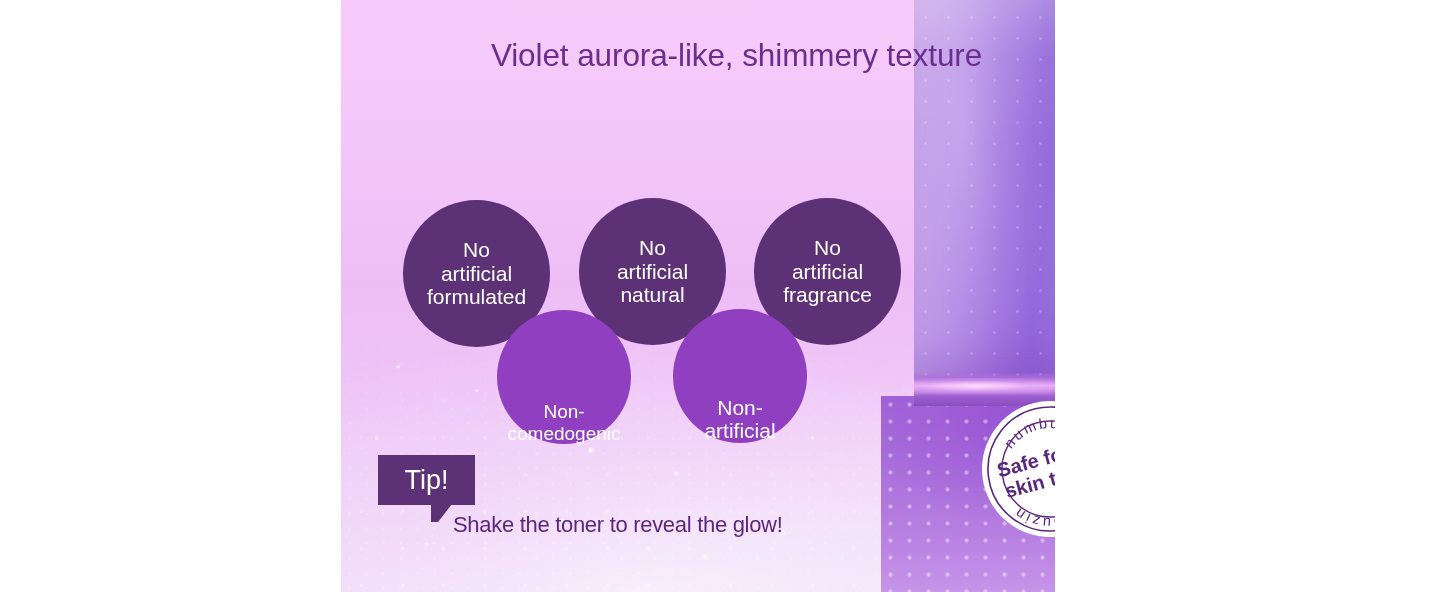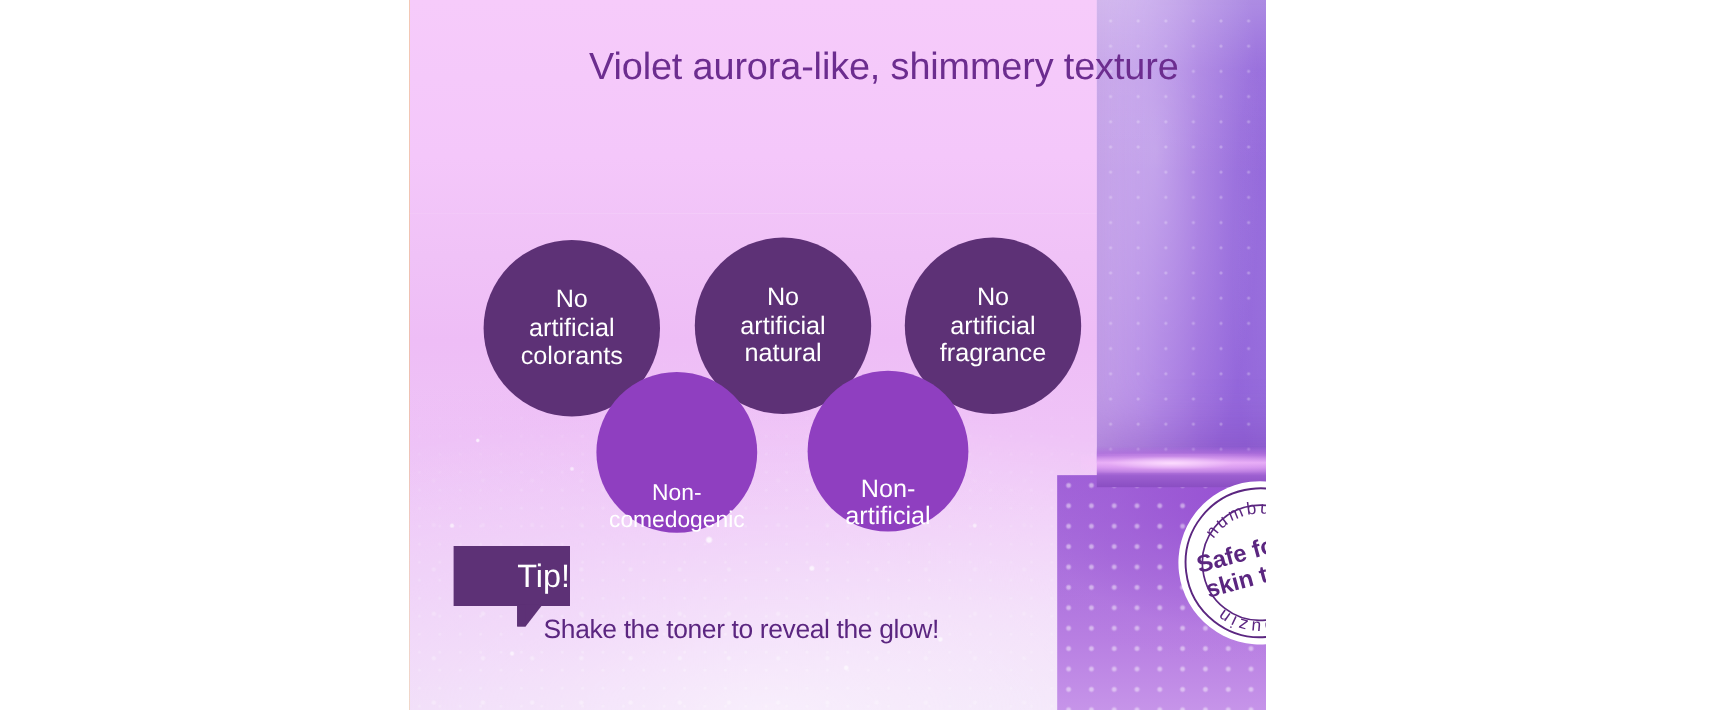--- a/index.html
+++ b/index.html
@@ -234,21 +234,21 @@
   
   .tip-bubble {
     position: absolute;
     left: 37px;
     top: 455px;
     width: 97px;
     height: 50px;
     background: #5d3176;
     display: flex;
     align-items: center;
-    justify-content: flex-end;
+    justify-content: center;
   }
   .tip-bubble .tip-label {
     color: #ffffff;
     font-size: 27px;
     letter-spacing: 0px;
   }
   .tip-tail {
     position: absolute;
     left: 90px;
     top: 504px;
@@ -305,21 +305,21 @@
     <div class="bottle-rim-glow"></div>
 
     <div class="headline">
       <span class="ln">Violet aurora-like, shimmery texture</span>
     </div>
 
     <div class="badge dark" id="badge-colorants">
       <span class="btxt">
         <span>No</span><br>
         <span>artificial</span><br>
-        <span>colorants</span>
+        <span>formulated</span>
       </span>
     </div>
 
     <div class="badge dark" id="badge-shimmer">
       <span class="btxt">
         <span>No</span><br>
         <span>artificial</span><br>
         <span>natural</span>
       </span>
     </div>

